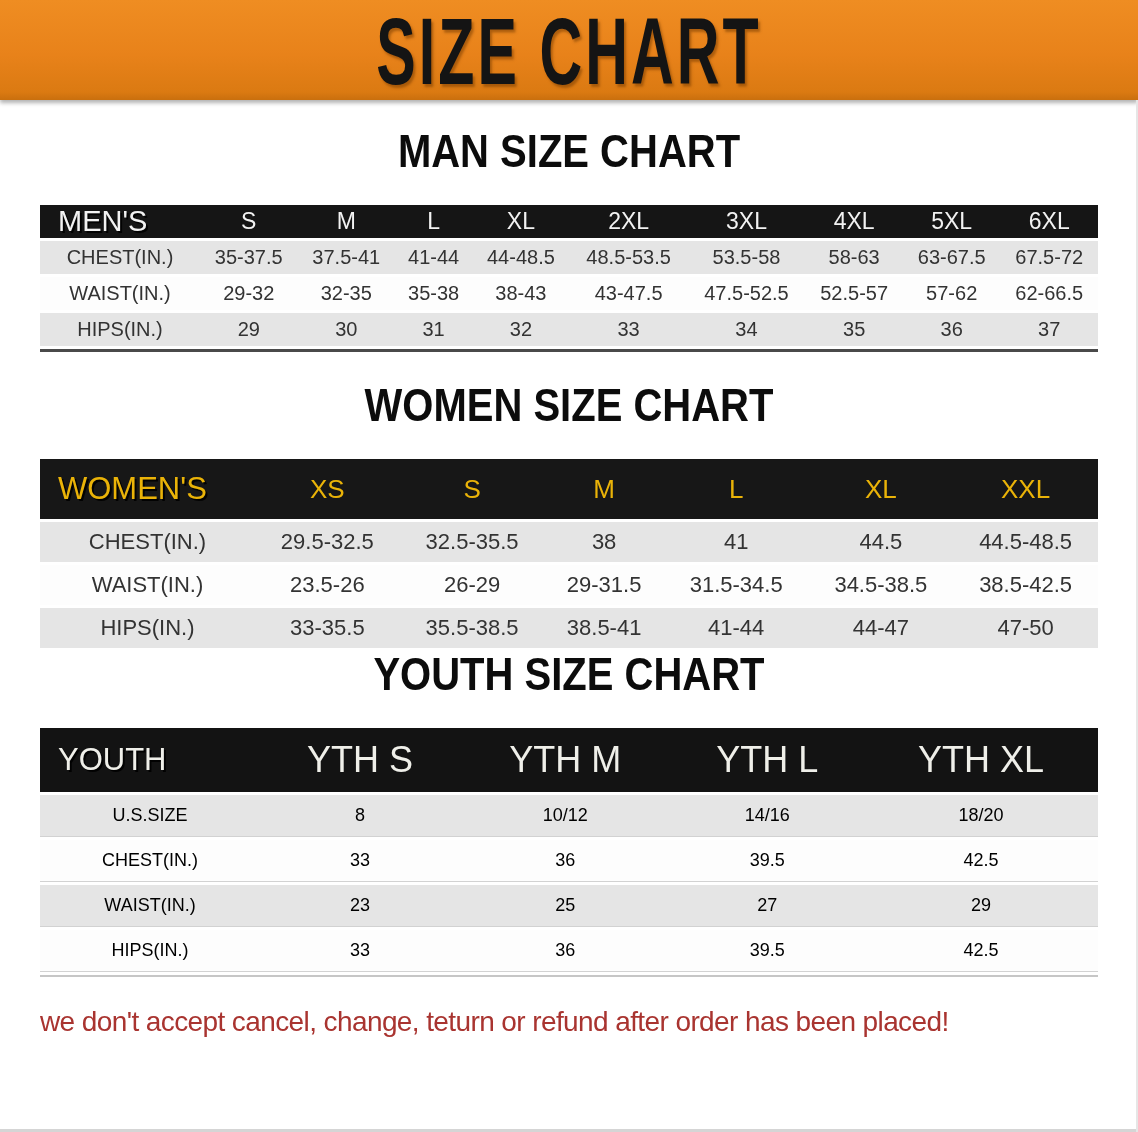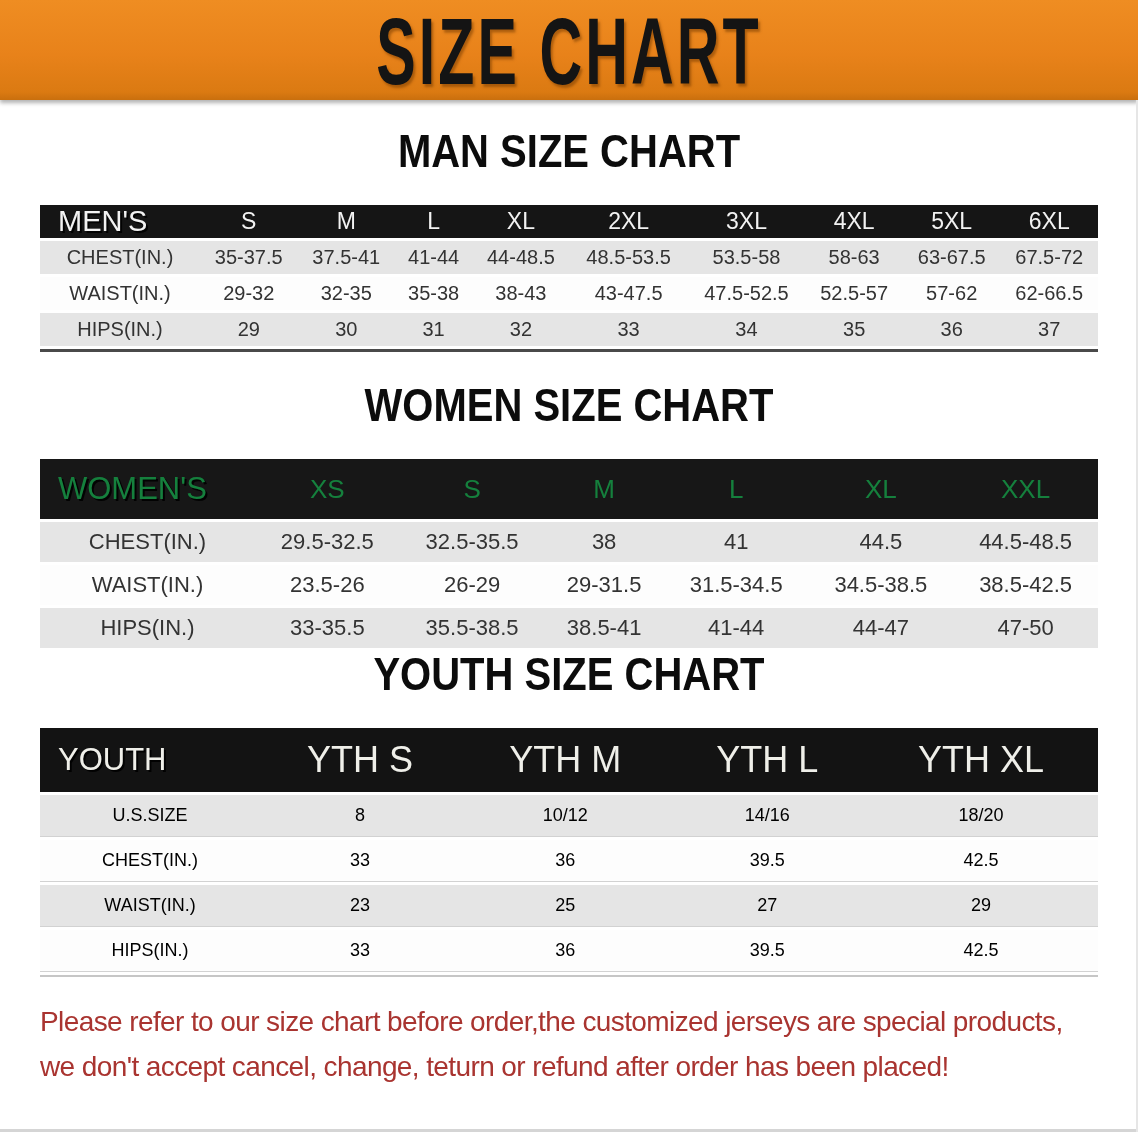--- a/index.html
+++ b/index.html
@@ -65,21 +65,21 @@
   }
   td.row-label { color: #242424; }
   tr.shade td { background: #e5e5e5; }
   tr.plain td { background: #fdfdfd; }
   
   .men th { background: #151515; color: #f2f2f2; height: 28px; font-size: 23px; font-weight: 400; }
   .men th.group-label { font-size: 29px; width: 160px; }
   .men td { height: 33px; font-size: 20px; color: #333333; }
   .men { border-bottom: 3px solid #4a4a4a; }
   
-  .women th { background: #171717; color: #15803d; height: 60px; font-size: 26px; font-weight: 400; }
+  .women th { background: #171717; color: #eab308; height: 60px; font-size: 26px; font-weight: 400; }
   .women th.group-label { font-size: 31px; width: 215px; }
   .women td { height: 40px; font-size: 22px; color: #333333; }
   
   .youth th { background: #131313; color: #efefe9; height: 64px; font-size: 36px; font-weight: 400; }
   .youth th.group-label { font-size: 31px; width: 220px; }
   .youth td { height: 42px; font-size: 18px; color: #000000; border-bottom: 1px solid #d2d2d2; }
   .youth { border-bottom: 2px solid #c6c6c6; }
   
   .disclaimer {
     margin: 22px 0 0 40px;
@@ -246,18 +246,17 @@
       <td class="row-label">HIPS(IN.)</td>
       <td>33</td>
       <td>36</td>
       <td>39.5</td>
       <td>42.5</td>
     </tr>
   </tbody>
 </table>
 
 <div class="disclaimer">
-  <div>Please refer to our size chart before order,the customized jerseys are special products,</div>
   <div>we don't accept cancel, change, teturn or refund after order has been placed!</div>
 </div>
 
 <div class="bottom-edge"></div>
 <div class="right-edge"></div>
 
 </body></html>

